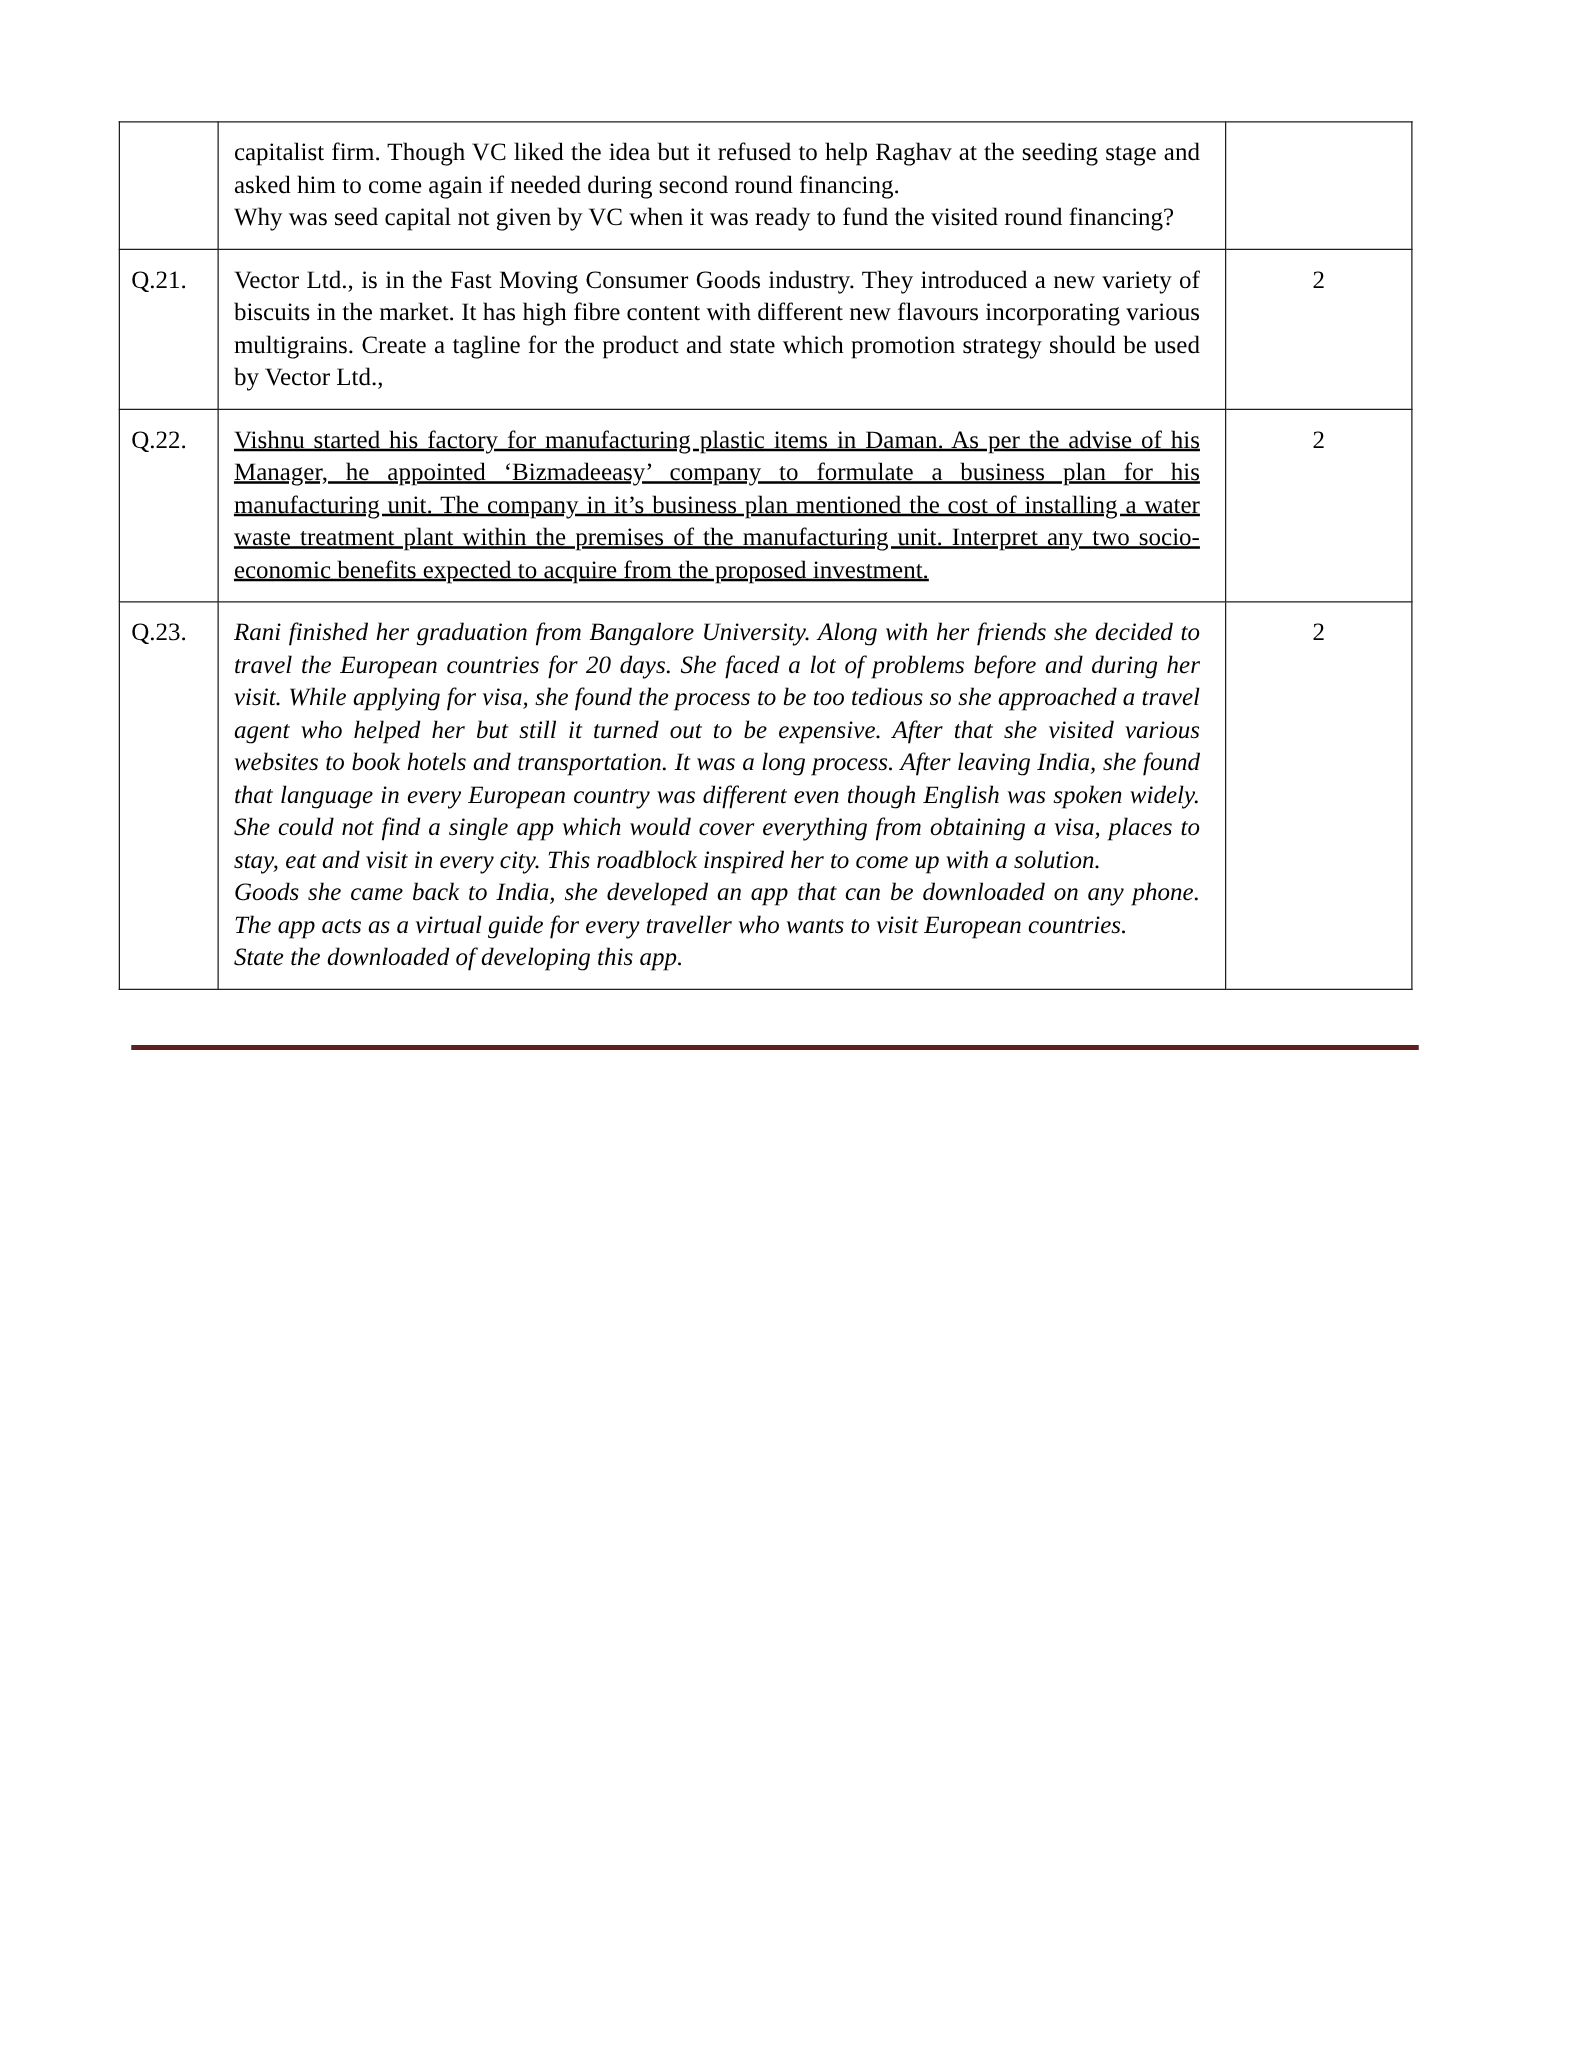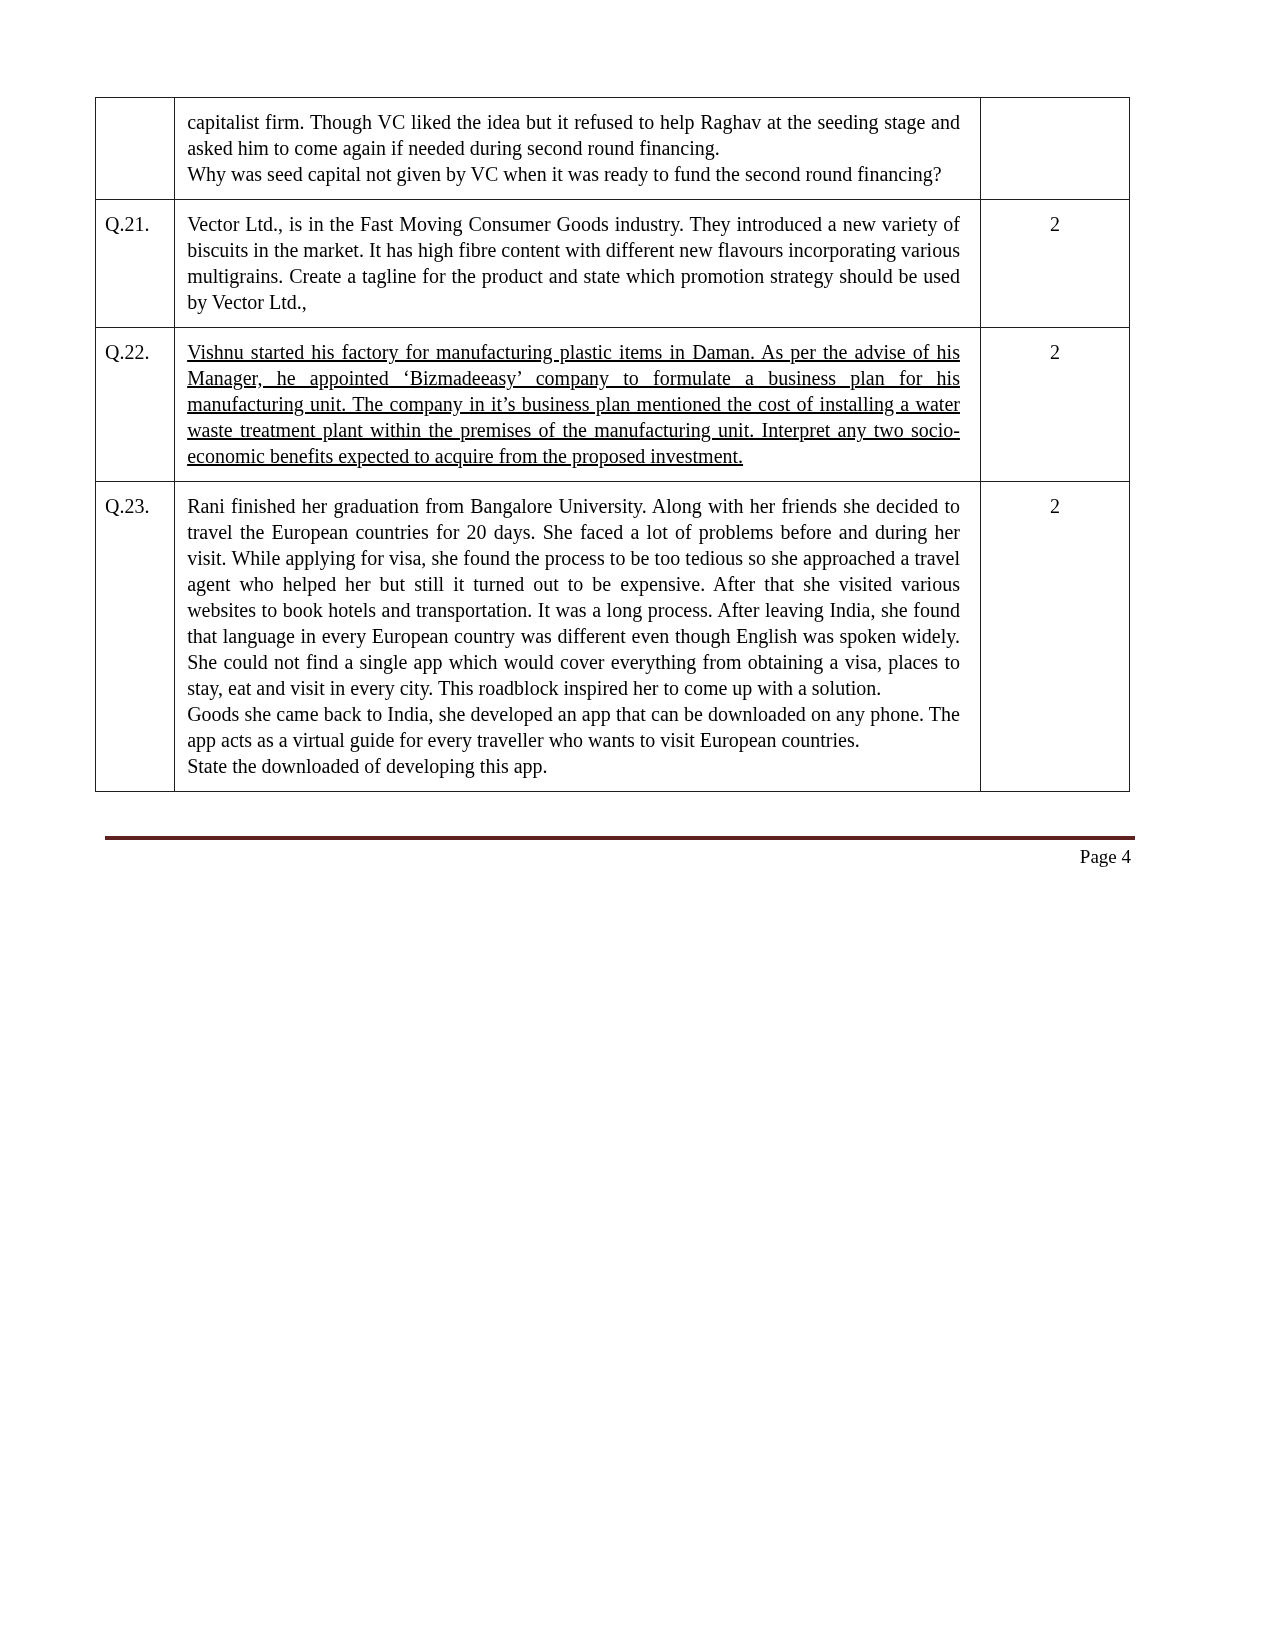--- a/index.html
+++ b/index.html
@@ -40,21 +40,21 @@
   .qtext p { margin: 0; text-align: justify; }
   .or-line {
     text-align: center !important;
     margin: 28px 0 28px 0 !important;
   }
   
   .r0 .qtext { min-height: 156px; }
   .r1 .qtext { min-height: 152px; }
   .r2 .qtext { min-height: 132px; }
   .r3 .qtext { min-height: 198px; text-decoration: underline; }
-  .r4 .qtext { min-height: 398px; }
+  .r4 .qtext { min-height: 398px; font-style: italic; }
   .r5 .qtext { min-height: 242px; }
   .footer {
     width: 1030px;
     margin-left: 10px;
     margin-top: 44px;
   }
   .footer-rule {
     height: 4px;
     width: 100%;
     background: #5e2122;
@@ -70,21 +70,21 @@
 
 <div class="page">
 
   <table class="q-table">
     <tbody>
 
       <tr class="r0">
         <td class="qno"></td>
         <td class="qtext">
           <p>capitalist firm. Though VC liked the idea but it refused to help Raghav at the seeding stage and asked him to come again if needed during second round financing.</p>
-          <p>Why was seed capital not given by VC when it was ready to fund the second round financing?</p>
+          <p>Why was seed capital not given by VC when it was ready to fund the visited round financing?</p>
         </td>
         <td class="marks"></td>
       </tr>
 
 
       <tr class="r2">
         <td class="qno">Q.21.</td>
         <td class="qtext">
           <p>Vector Ltd., is in the Fast Moving Consumer Goods industry. They introduced a new variety of biscuits in the market. It has high fibre content with different new flavours incorporating various multigrains. Create a tagline for the product and state which promotion strategy should be used by Vector Ltd.,</p>
         </td>
@@ -108,16 +108,15 @@
         </td>
         <td class="marks">2</td>
       </tr>
 
 
     </tbody>
   </table>
 
   <div class="footer">
     <div class="footer-rule"></div>
-    <div class="page-number">Page 4</div>
   </div>
 
 </div>
 
 </body></html>

